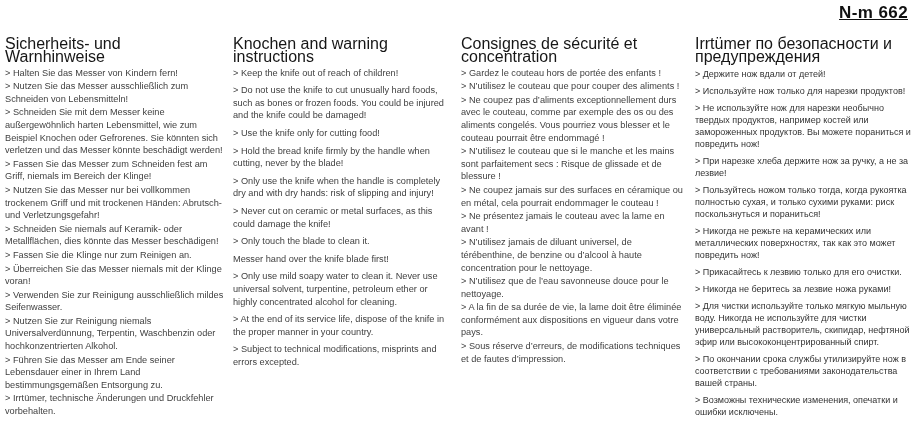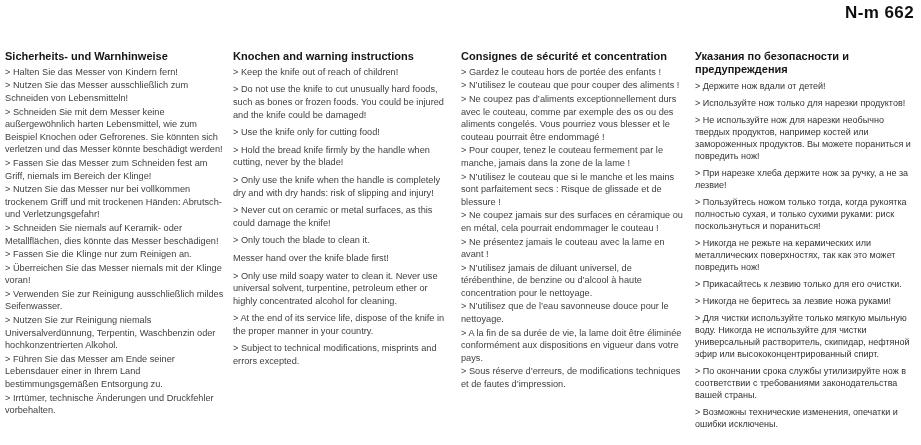--- a/index.html
+++ b/index.html
@@ -4,36 +4,37 @@
 <style>
   html,body{margin:0;padding:0}
   body{
     position:relative;
     width:921px;height:445px;
     background:#ffffff;
     font-family:"Liberation Sans",sans-serif;
     overflow:hidden;
   }
   .model{
-    position:absolute;top:3px;right:7px;
+    position:absolute;top:3px;right:13px;
     font-size:17px;font-weight:bold;color:#101010;
     letter-spacing:.4px;
+    text-decoration:underline;
   }
   .columns{
     position:absolute;top:38px;left:5px;
     display:flex;align-items:flex-start;
   }
   .col{
     color:#414141;
     font-size:9.2px;line-height:12.6px;
   }
   .col .heading{
-    font-size:11px;line-height:12.8px;
-    font-weight:bold;color:#161616;
-    margin:12px 0 3px 0;
+    font-size:16px;line-height:12.8px;
+    font-weight:normal;color:#161616;
+    margin:0 0 3px 0;
   }
   .col .item{margin:0 0 1px 0;padding:0}
   .col-0{width:219px;margin-right:9px}
   .col-1{width:219px;margin-right:9px}
   .col-1 .item{margin-bottom:5px}
   .col-2{width:225px;margin-right:9px}
   .col-3{width:222px}
   .col-3{font-size:9px;line-height:12px;color:#333333;font-family:"Liberation Sans",sans-serif}
   .col-3 .heading{margin-bottom:4px}
   .col-3 .item{margin-bottom:5px}
@@ -79,33 +80,32 @@
           <p class="item">&gt; Subject to technical modifications, misprints and errors excepted.</p>
         </div>
   </section>
 
   <section class="col col-2">
     <h2 class="heading">Consignes de sécurité et concentration</h2>
     <div class="items">
           <p class="item">&gt; Gardez le couteau hors de portée des enfants !</p>
           <p class="item">&gt; N’utilisez le couteau que pour couper des aliments !</p>
           <p class="item">&gt; Ne coupez pas d’aliments exceptionnellement durs avec le couteau, comme par exemple des os ou des aliments congelés. Vous pourriez vous blesser et le couteau pourrait être endommagé !</p>
-          <p class="item">&gt; Pour couper, tenez le couteau fermement par le manche, jamais dans la zone de la lame !</p>
           <p class="item">&gt; N’utilisez le couteau que si le manche et les mains sont parfaitement secs : Risque de glissade et de blessure !</p>
           <p class="item">&gt; Ne coupez jamais sur des surfaces en céramique ou en métal, cela pourrait endommager le couteau !</p>
           <p class="item">&gt; Ne présentez jamais le couteau avec la lame en avant !</p>
           <p class="item">&gt; N’utilisez jamais de diluant universel, de térébenthine, de benzine ou d’alcool à haute concentration pour le nettoyage.</p>
           <p class="item">&gt; N’utilisez que de l’eau savonneuse douce pour le nettoyage.</p>
           <p class="item">&gt; A la fin de sa durée de vie, la lame doit être éliminée conformément aux dispositions en vigueur dans votre pays.</p>
           <p class="item">&gt; Sous réserve d’erreurs, de modifications techniques et de fautes d’impression.</p>
         </div>
   </section>
 
   <section class="col col-3">
-    <h2 class="heading">Указания по безопасности и предупреждения</h2>
+    <h2 class="heading">Irrtümer по безопасности и предупреждения</h2>
     <div class="items">
           <p class="item">&gt; Держите нож вдали от детей!</p>
           <p class="item">&gt; Используйте нож только для нарезки продуктов!</p>
           <p class="item">&gt; Не используйте нож для нарезки необычно твердых продуктов, например костей или замороженных продуктов. Вы можете пораниться и повредить нож!</p>
           <p class="item">&gt; При нарезке хлеба держите нож за ручку, а не за лезвие!</p>
           <p class="item">&gt; Пользуйтесь ножом только тогда, когда рукоятка полностью сухая, и только сухими руками: риск поскользнуться и пораниться!</p>
           <p class="item">&gt; Никогда не режьте на керамических или металлических поверхностях, так как это может повредить нож!</p>
           <p class="item">&gt; Прикасайтесь к лезвию только для его очистки.</p>
           <p class="item">&gt; Никогда не беритесь за лезвие ножа руками!</p>
           <p class="item">&gt; Для чистки используйте только мягкую мыльную воду. Никогда не используйте для чистки универсальный растворитель, скипидар, нефтяной эфир или высококонцентрированный спирт.</p>

